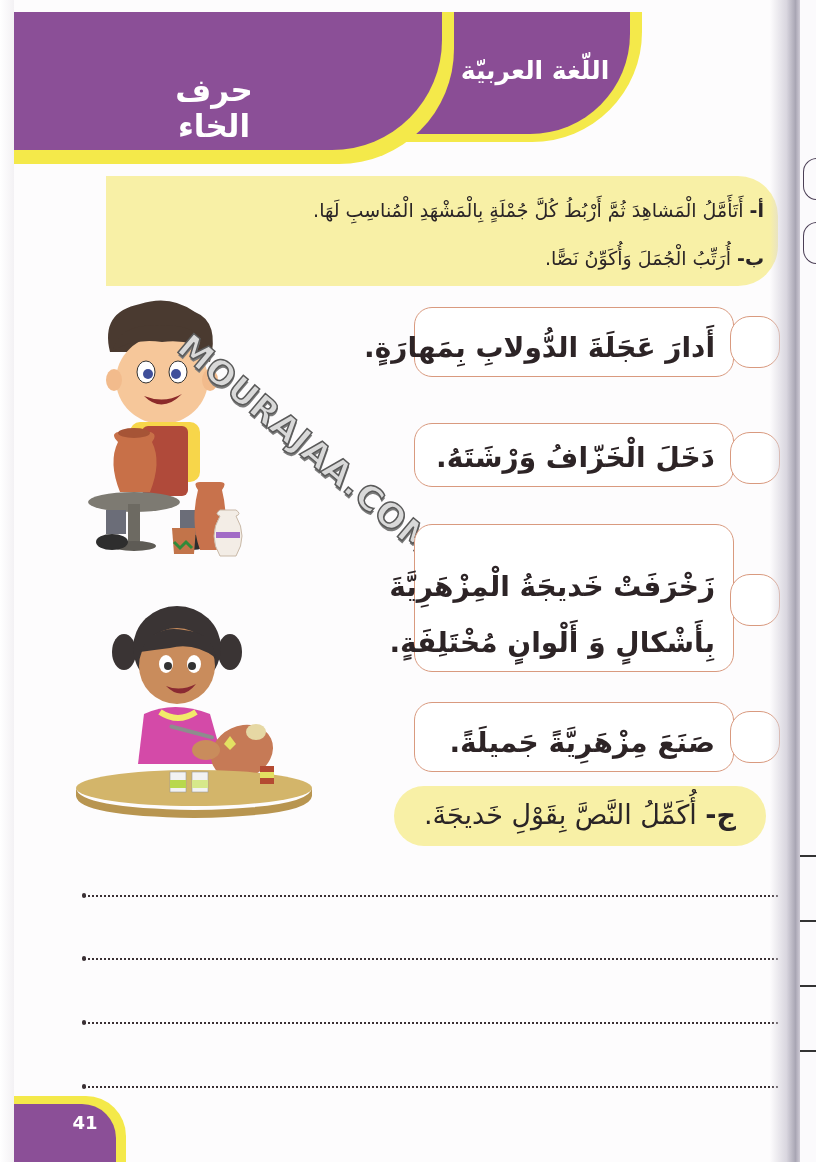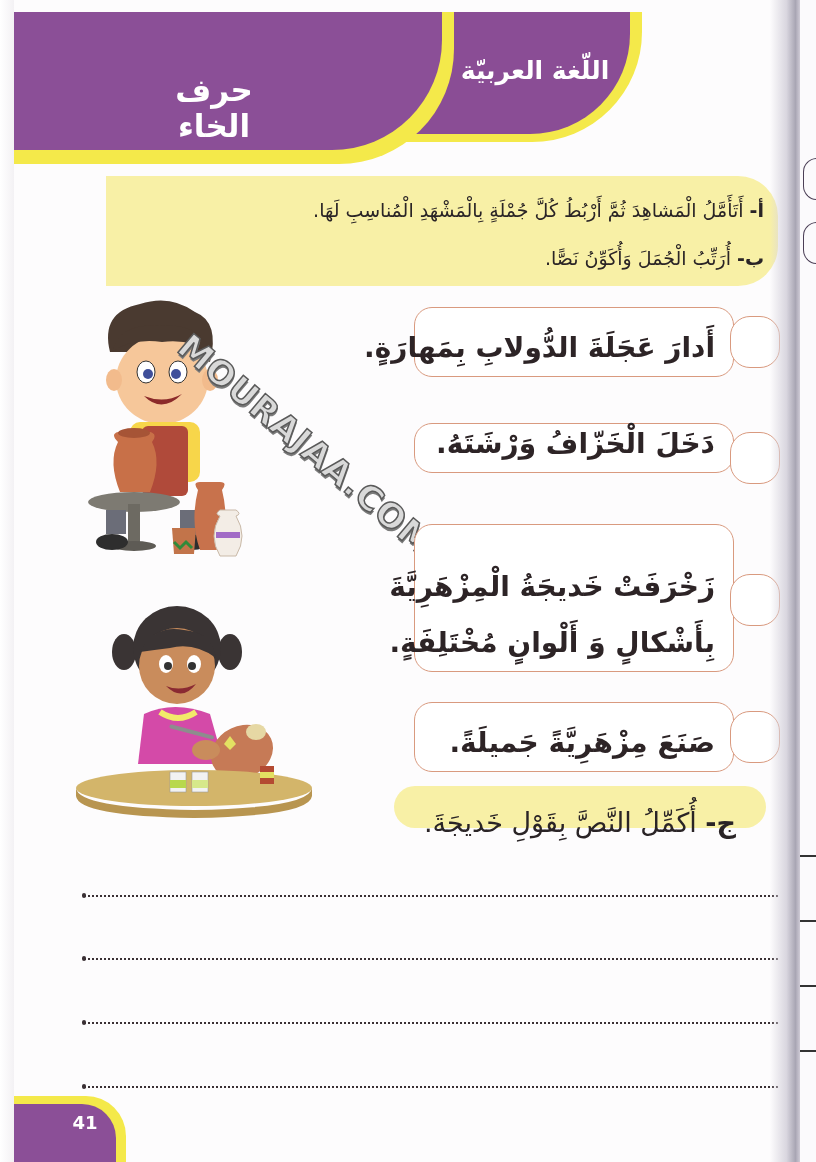--- a/index.html
+++ b/index.html
@@ -91,25 +91,25 @@
     }
     .card-text { font-size: 28px; font-weight: bold; color: #2d2426; line-height: 56px; white-space: nowrap; }
     .knob {
       position: absolute; left: 730px; width: 50px; height: 52px;
       border: 1.6px solid #d99a7f; border-radius: 20px;
       background: #ffffff;
     }
 
     
     .task-c {
-      position: absolute; left: 394px; top: 786px; width: 372px; height: 42px;
+      position: absolute; left: 394px; top: 786px; width: 372px; height: 60px;
       background: #f8f0a6;
       border-top-right-radius: 30px; border-bottom-right-radius: 30px;
       border-top-left-radius: 30px; border-bottom-left-radius: 30px;
-      direction: rtl; padding: 8px 30px 0 0;
+      direction: rtl; padding: 0 30px 0 0;
       font-size: 27px; line-height: 58px; white-space: nowrap;
     }
     .task-c .mark { font-weight: bold; }
 
     
     .write-line {
       position: absolute; left: 84px; width: 694px; height: 2px;
       border-top: 2.5px dotted #3a3034;
     }
     .write-line::before {
@@ -243,21 +243,21 @@
     <rect x="186" y="168" width="14" height="6" fill="#e3e062"></rect>
   </svg>
 
   <div class="watermark" style="left:196px; top:326px;">MOURAJAA.COM</div>
 
   <div class="card" style="top:307px; height:70px;">
     <div class="card-text">أَدارَ عَجَلَةَ الدُّولابِ بِمَهارَةٍ.</div>
   </div>
   <div class="knob" style="top:316px;"></div>
 
-  <div class="card" style="top:423px; height:50px;">
+  <div class="card" style="top:423px; height:64px;">
     <div class="card-text">دَخَلَ الْخَزّافُ وَرْشَتَهُ.</div>
   </div>
   <div class="knob" style="top:432px;"></div>
 
   <div class="card" style="top:524px; height:148px;">
     <div class="card-text">زَخْرَفَتْ خَديجَةُ الْمِزْهَرِيَّةَ</div>
     <div class="card-text">بِأَشْكالٍ وَ أَلْوانٍ مُخْتَلِفَةٍ.</div>
   </div>
   <div class="knob" style="top:574px;"></div>
 

